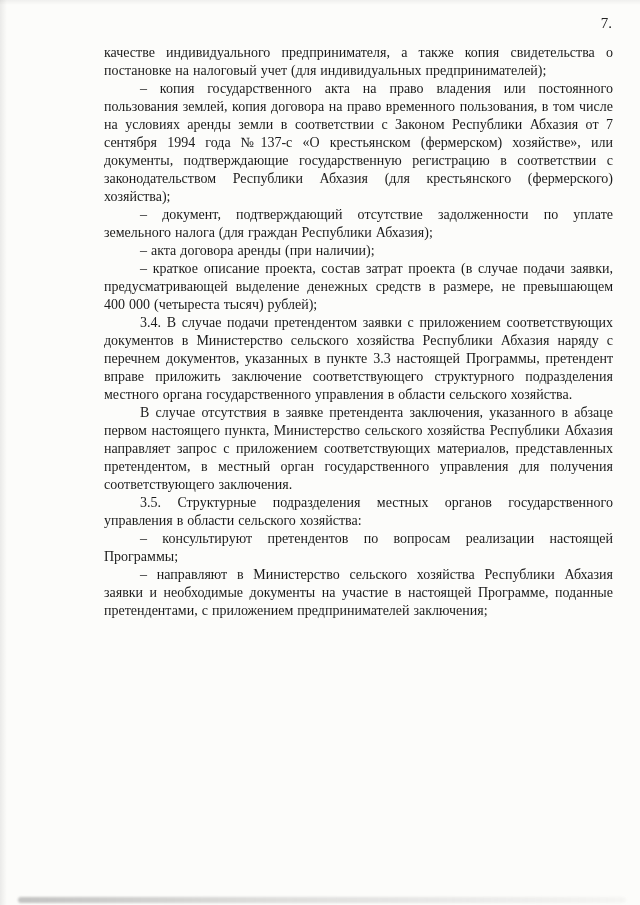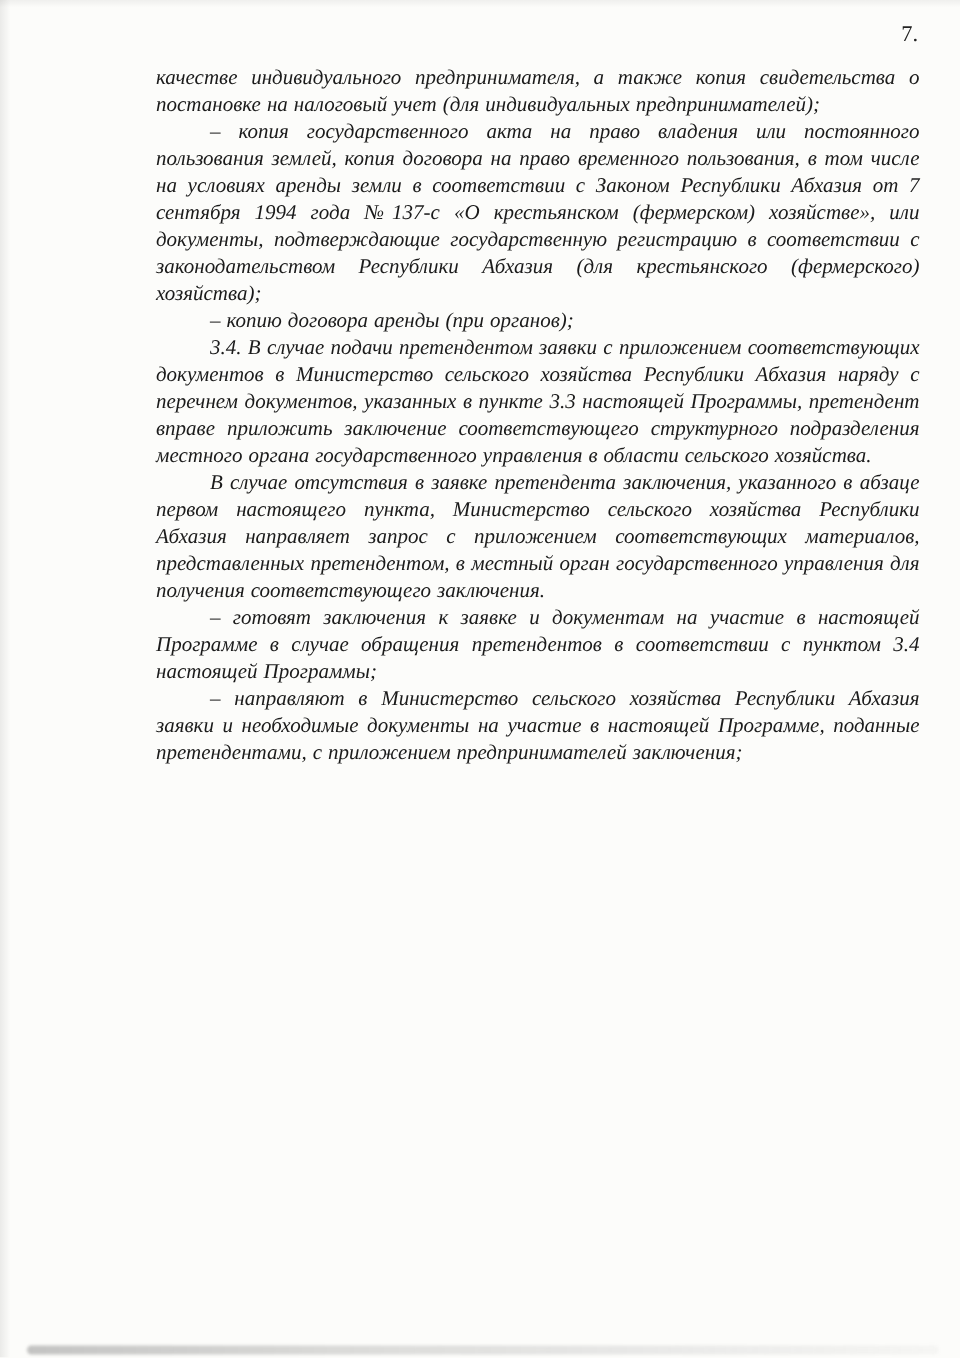--- a/index.html
+++ b/index.html
@@ -29,21 +29,20 @@
   }
   .content {
     position: absolute;
     top: 44px;
     left: 104px;
     width: 509px;
     font-size: 14px;
     line-height: 18px;
     text-align: justify;
     word-spacing: 0.5px;
-    font-style: italic;
   }
   .content p {
     margin: 0;
     padding: 0;
     text-indent: 36px;
   }
   .content p.no-indent {
     text-indent: 0;
   }
   .artifact-left {
@@ -86,22 +85,25 @@
 <div class="page">
 
   <div class="artifact-top"></div>
   <div class="artifact-left"></div>
 
   <div class="page-number">7.</div>
 
   <div class="content">
     <p class="no-indent">качестве индивидуального предпринимателя, а также копия свидетельства о постановке на налоговый учет (для индивидуальных предпринимателей);</p>
     <p>– копия государственного акта на право владения или постоянного пользования землей, копия договора на право временного пользования, в том числе на условиях аренды земли в соответствии с Законом Республики Абхазия от 7 сентября 1994 года №137-с «О крестьянском (фермерском) хозяйстве», или документы, подтверждающие государственную регистрацию в соответствии с законодательством Республики Абхазия (для крестьянского (фермерского) хозяйства);</p>
-    <p>– копию договора аренды (при органов);</p>
+    <p>– документ, подтверждающий отсутствие задолженности по уплате земельного налога (для граждан Республики Абхазия);</p>
+    <p>– акта договора аренды (при наличии);</p>
+    <p>– краткое описание проекта, состав затрат проекта (в случае подачи заявки, предусматривающей выделение денежных средств в размере, не превышающем 400&nbsp;000 (четыреста тысяч) рублей);</p>
     <p>3.4. В случае подачи претендентом заявки с приложением соответствующих документов в Министерство сельского хозяйства Республики Абхазия наряду с перечнем документов, указанных в пункте 3.3 настоящей Программы, претендент вправе приложить заключение соответствующего структурного подразделения местного органа государственного управления в области сельского хозяйства.</p>
     <p>В случае отсутствия в заявке претендента заключения, указанного в абзаце первом настоящего пункта, Министерство сельского хозяйства Республики Абхазия направляет запрос с приложением соответствующих материалов, представленных претендентом, в местный орган государственного управления для получения соответствующего заключения.</p>
-    <p>– готовят заключения к заявке и документам на участие в настоящей Программе в случае обращения претендентов в соответствии с пунктом 3.4 настоящей Программы;</p>
+    <p>3.5. Структурные подразделения местных органов государственного управления в области сельского хозяйства:</p>
+    <p>– консультируют претендентов по вопросам реализации настоящей Программы;</p>
     <p>– направляют в Министерство сельского хозяйства Республики Абхазия заявки и необходимые документы на участие в настоящей Программе, поданные претендентами, с приложением предпринимателей заключения;</p>
   </div>
 
   <div class="artifact-bottom"></div>
 
 </div>
 
 </body></html>

